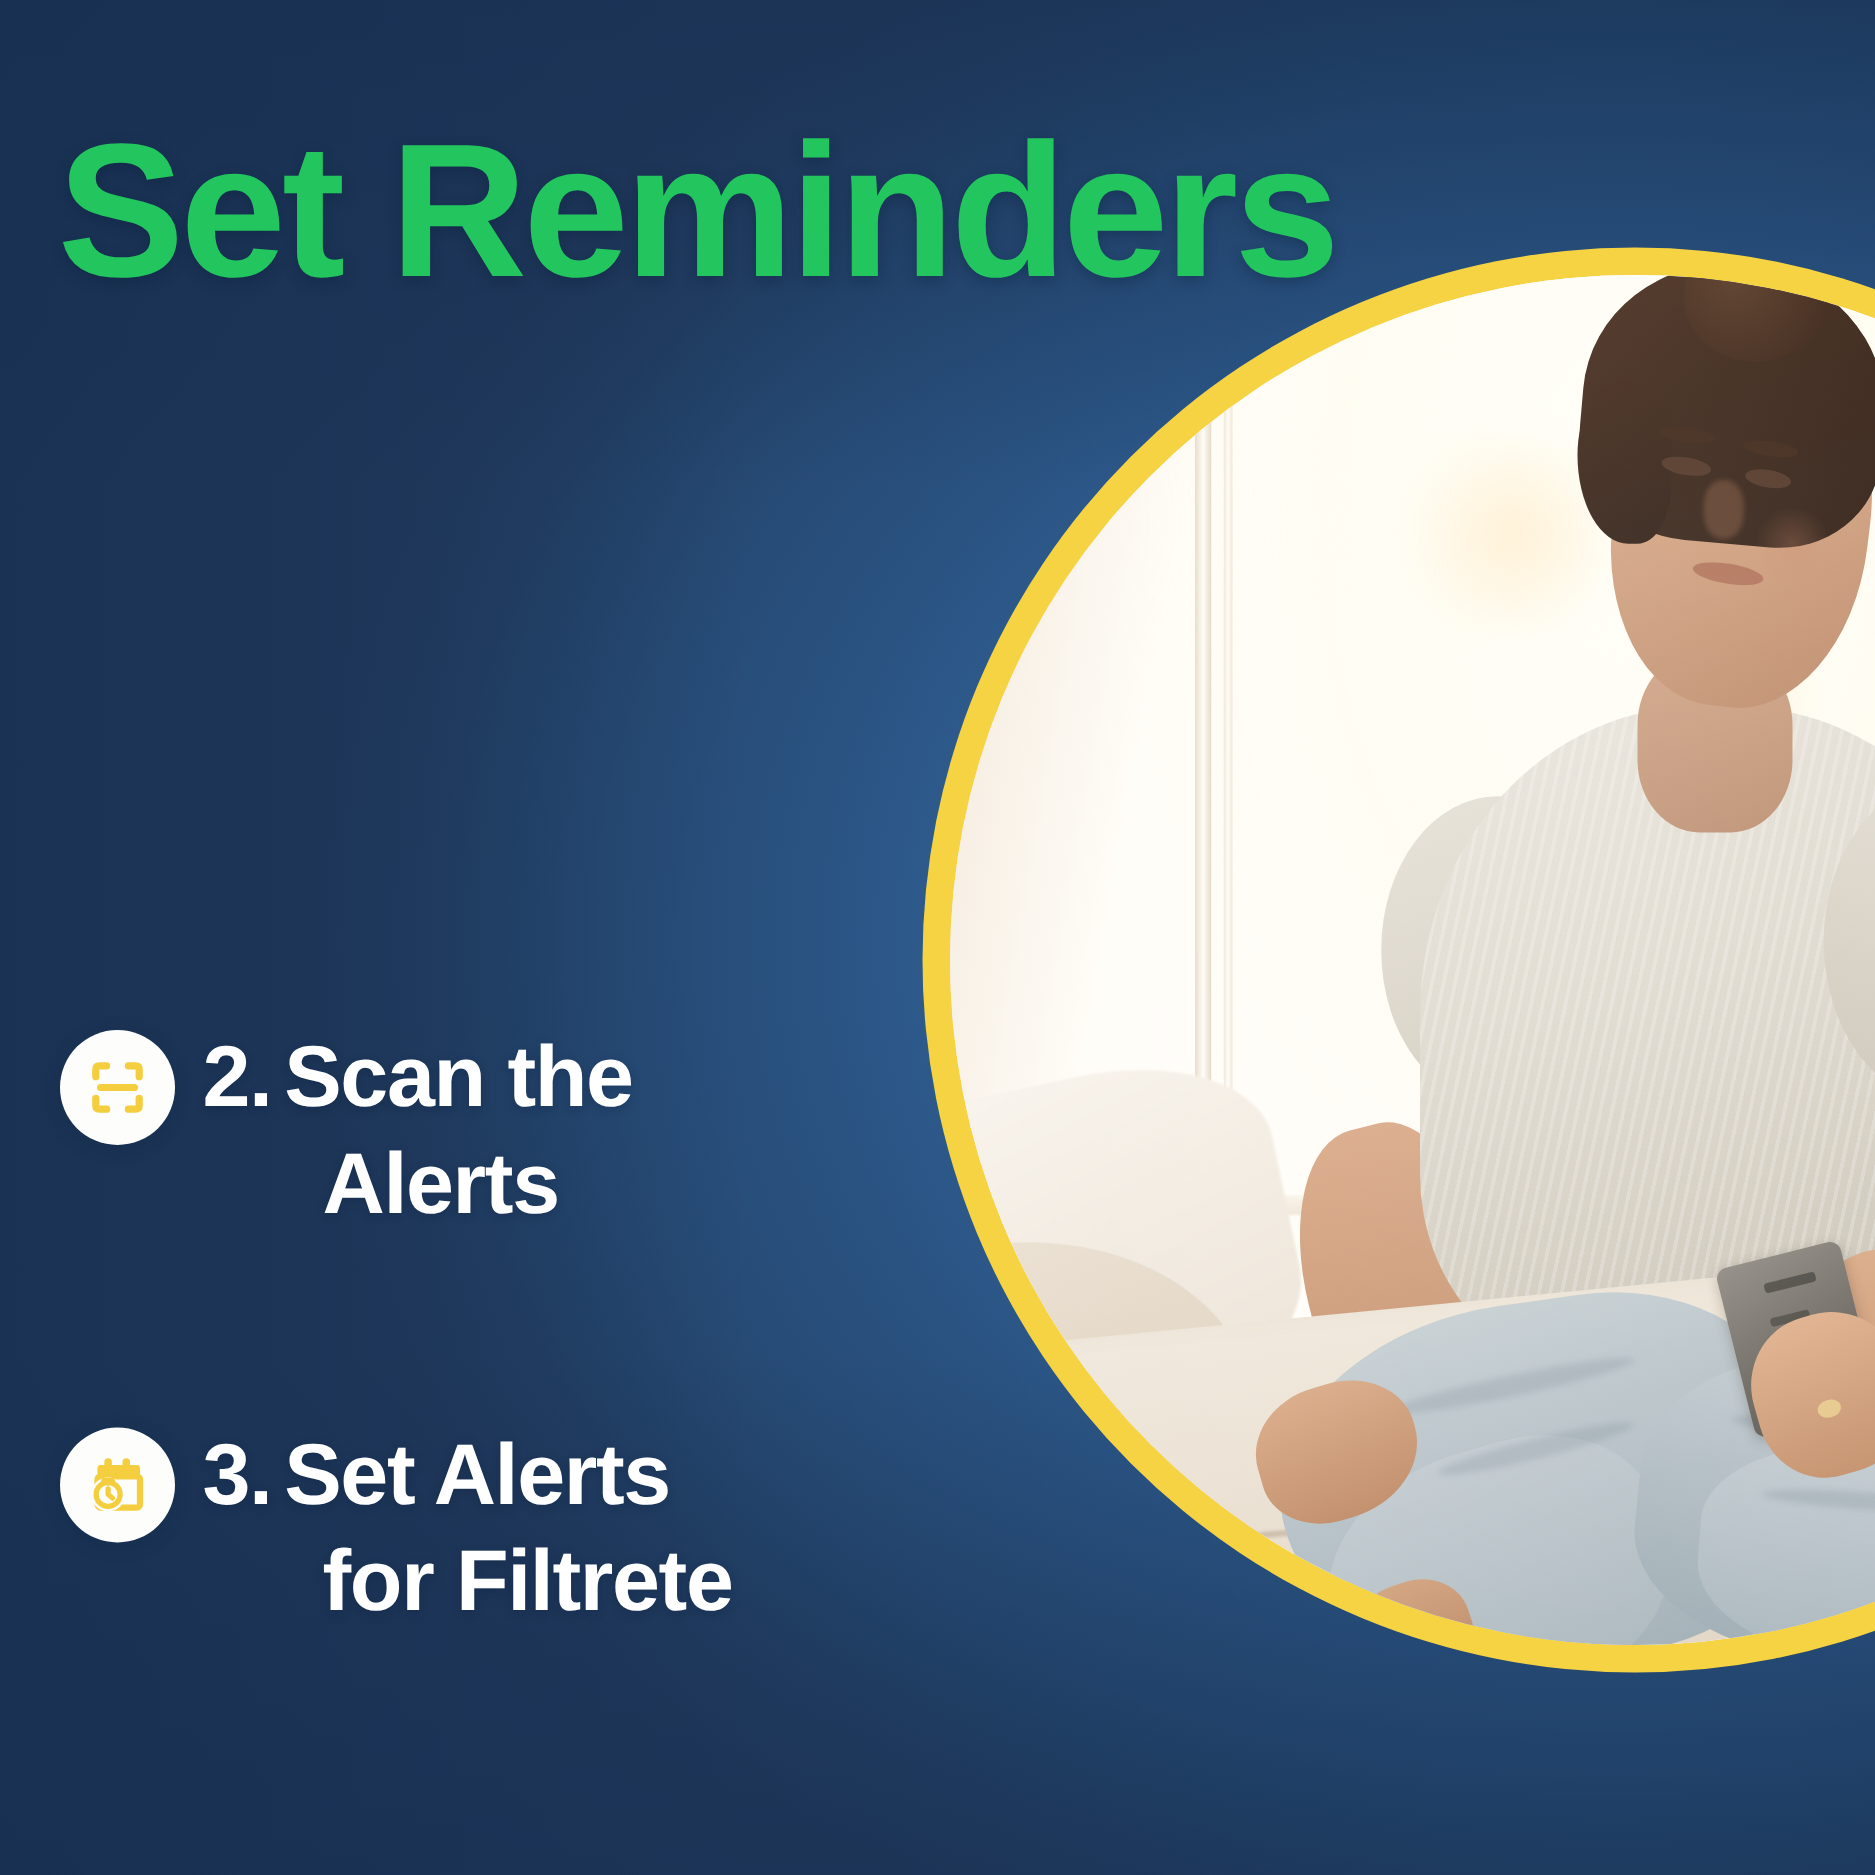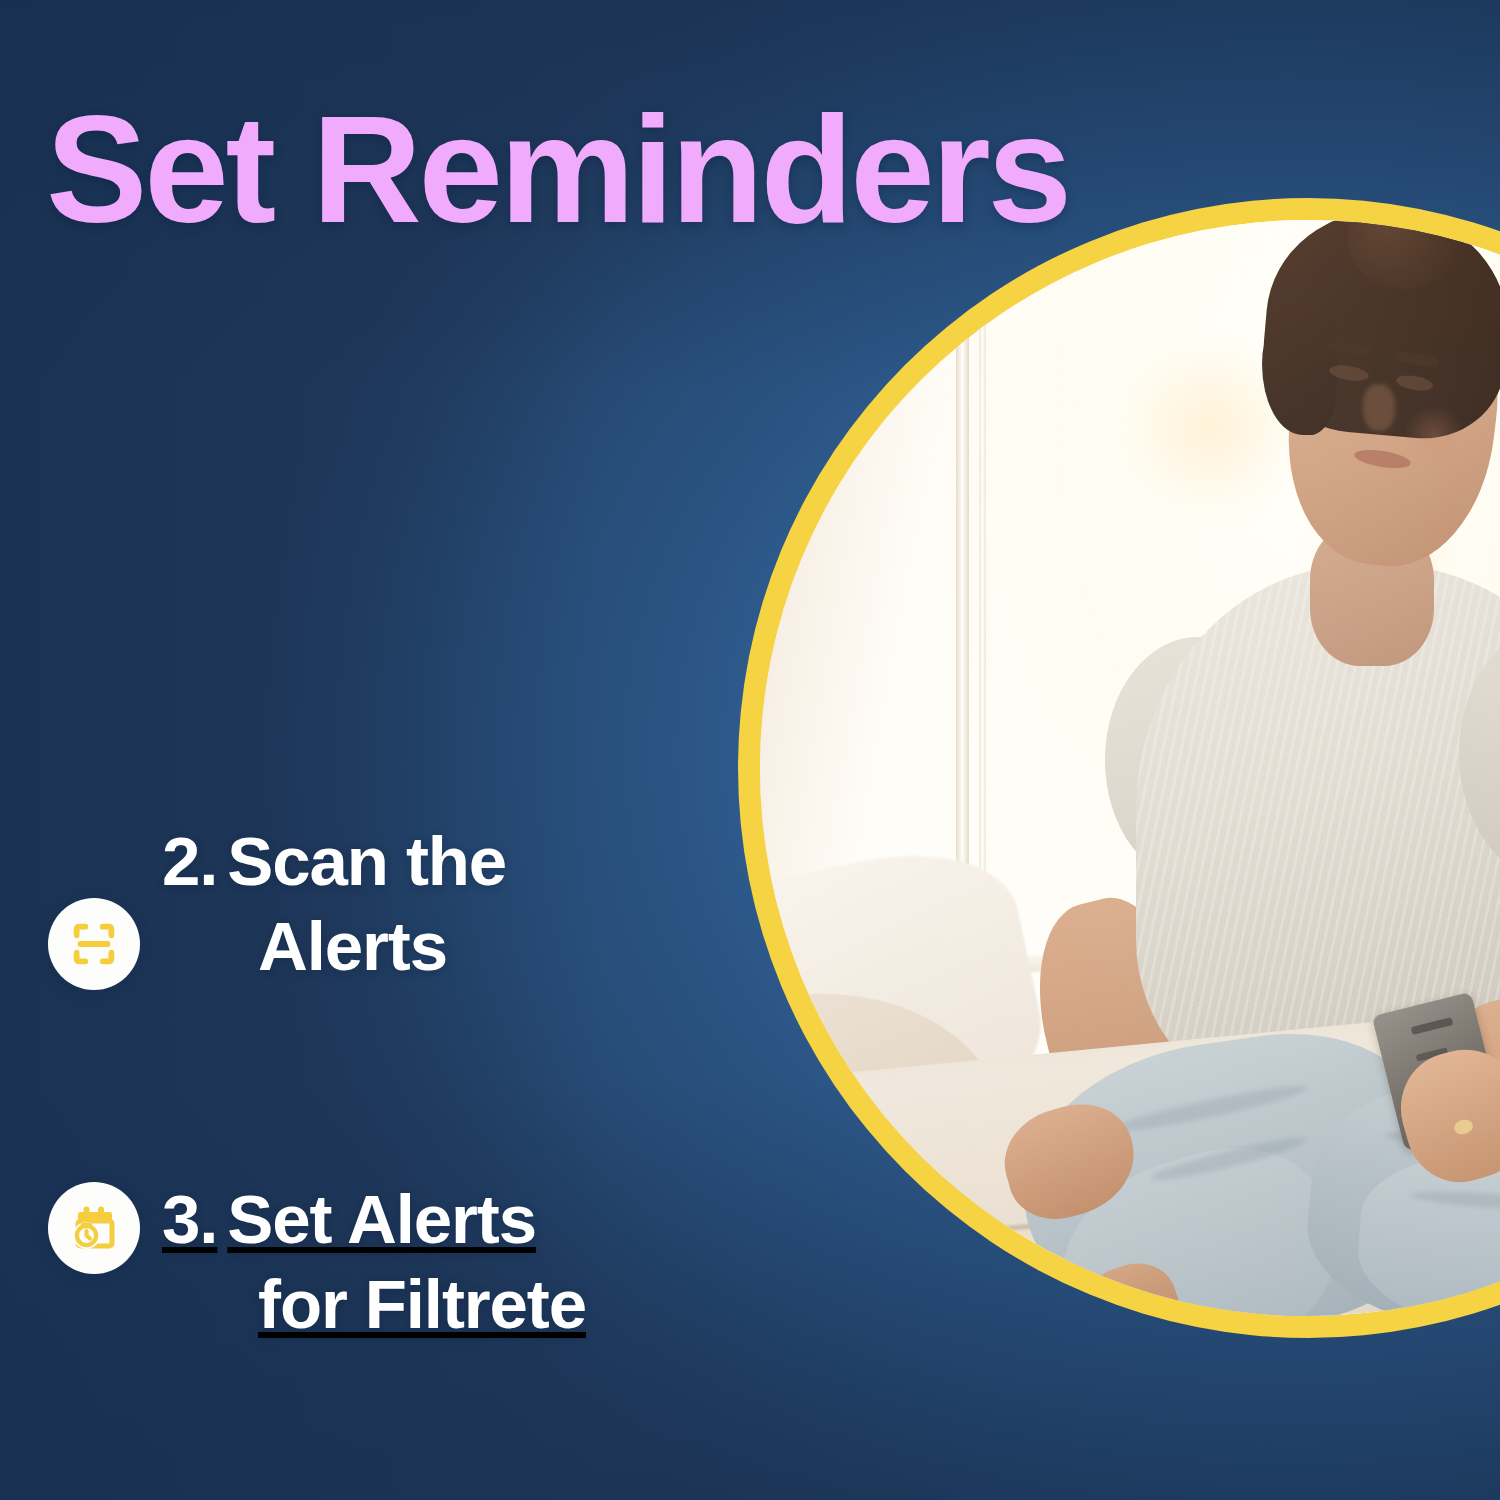--- a/index.html
+++ b/index.html
@@ -24,32 +24,32 @@
                               rgba(20,45,78,0) 72%, rgba(20,45,78,.40) 100%),
       linear-gradient(90deg, rgba(18,42,74,.45) 0%, rgba(18,42,74,0) 40%);
   }
 
   
   #content{ position:absolute; inset:0; }
 
   #page-title{
     position:absolute; left:46px; top:92px;
     font-size:152px; line-height:1.02; font-weight:700;
-    letter-spacing:-3.2px; color:#f0abfc;
+    letter-spacing:-3.2px; color:#22c55e;
     text-shadow:0 3px 10px rgba(10,30,58,.35);
     white-space:nowrap;
   }
 
   .step{
     position:absolute; left:48px;
     display:flex; align-items:flex-start; gap:22px;
   }
   #step-1{ top:378px; }
-  #step-2{ top:818px;align-items:flex-end; }
-  #step-3{ top:1176px;text-decoration:underline; }
+  #step-2{ top:818px; }
+  #step-3{ top:1136px; }
 
   .step-badge{
     flex:0 0 auto;
     width:92px; height:92px; border-radius:50%;
     background:#fdfdfb;
     display:flex; align-items:center; justify-content:center;
     box-shadow:0 3px 14px rgba(10,30,58,.22);
     margin-top:6px;
   }
   .step-badge svg{ display:block; }

